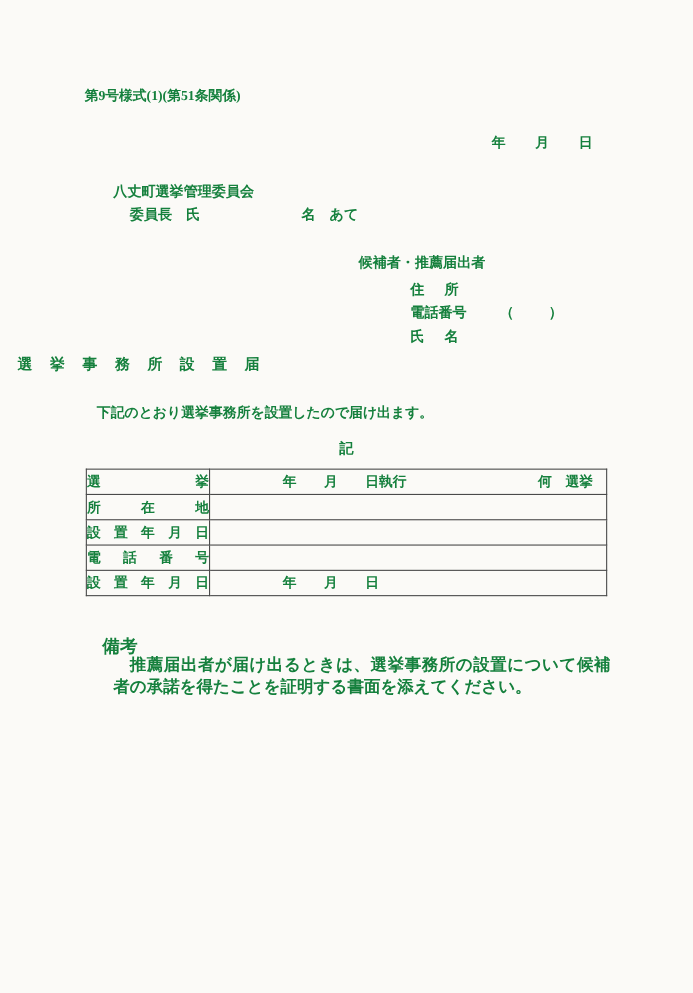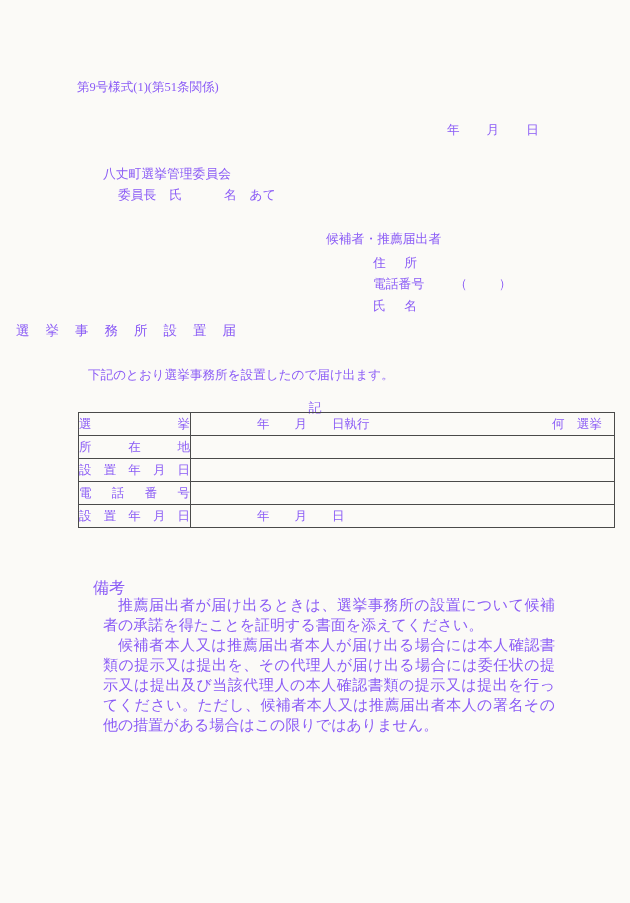--- a/index.html
+++ b/index.html
@@ -1,38 +1,39 @@
 <!DOCTYPE html>
 <html><head>
 <meta charset="utf-8">
 <style>
   html,body{margin:0;padding:0;background:#fbfaf7;}
   .page{
     position:relative;width:630px;height:903px;margin:0 auto;
-    background:#fbfaf7;color:#8b5cf6;
+    background:#fbfaf7;color:#15803d;
     font-family:"Liberation Serif","DejaVu Serif",serif;
+    font-weight:bold;
   }
   .abs{position:absolute;white-space:nowrap;}
   .form-number{left:77px;top:79px;font-size:12.5px;}
   .date-line{left:447px;top:122px;font-size:12.6px;display:flex;gap:27px;}
   .addr-org{left:103px;top:166px;font-size:12.8px;}
   .addr-chair{left:118px;top:187px;font-size:12.8px;display:flex;text-align:right;}
-  .addr-chair .chair-right{margin-left:42px;}
+  .addr-chair .chair-right{margin-left:92px;}
   .applicant-heading{left:326px;top:231px;font-size:12.8px;}
   .app-row{font-size:12.8px;left:373px;}
   .row-address{top:255px;}
   .row-phone{top:276px;}
   .row-name{top:298px;}
   .spread2{display:inline-block;width:44px;text-align:justify;text-align-last:justify;}
   .phone-paren{margin-left:27px;letter-spacing:2px;}
   .doc-title{left:0;top:322px;width:630px;text-align:left;font-size:13.5px;letter-spacing:16px;text-indent:16px;}
   .body-text{left:88px;top:367px;font-size:12.6px;}
   .ki{left:0;top:399px;width:630px;text-align:center;font-size:13px;}
   table.form-table{
-    position:absolute;left:78px;top:412px;width:537px;
+    position:absolute;left:78px;top:426px;width:474px;
     border-collapse:collapse;table-layout:fixed;
   }
   table.form-table td{
     border:1px solid #4a4a4a;height:22px;font-size:12.5px;
     padding:0;vertical-align:middle;overflow:hidden;
   }
   td.lbl{width:111px;padding:0 5px;}
   .lbl-inner{text-align:justify;text-align-last:justify;}
   td.val .vflex{display:flex;justify-content:space-between;padding:0 12px 0 66px;text-align:center;}
   .remarks-heading{left:93px;top:578px;font-size:16px;}
@@ -135,16 +136,15 @@
         <span></span>
       </div>
           </td>
     </tr>
   </tbody>
     </table>
 
   <div class="abs remarks-heading">備考</div>
   <div class="remarks">
     <p>推薦届出者が届け出るときは、選挙事務所の設置について候補者の承諾を得たことを証明する書面を添えてください。</p>
-    <p>候補者本人又は推薦届出者本人が届け出る場合には本人確認書類の提示又は提出を、その代理人が届け出る場合には委任状の提示又は提出及び当該代理人の本人確認書類の提示又は提出を行ってください。ただし、候補者本人又は推薦届出者本人の署名その他の措置がある場合はこの限りではありません。</p>
   </div>
 
 </div>
 
 </body></html>

